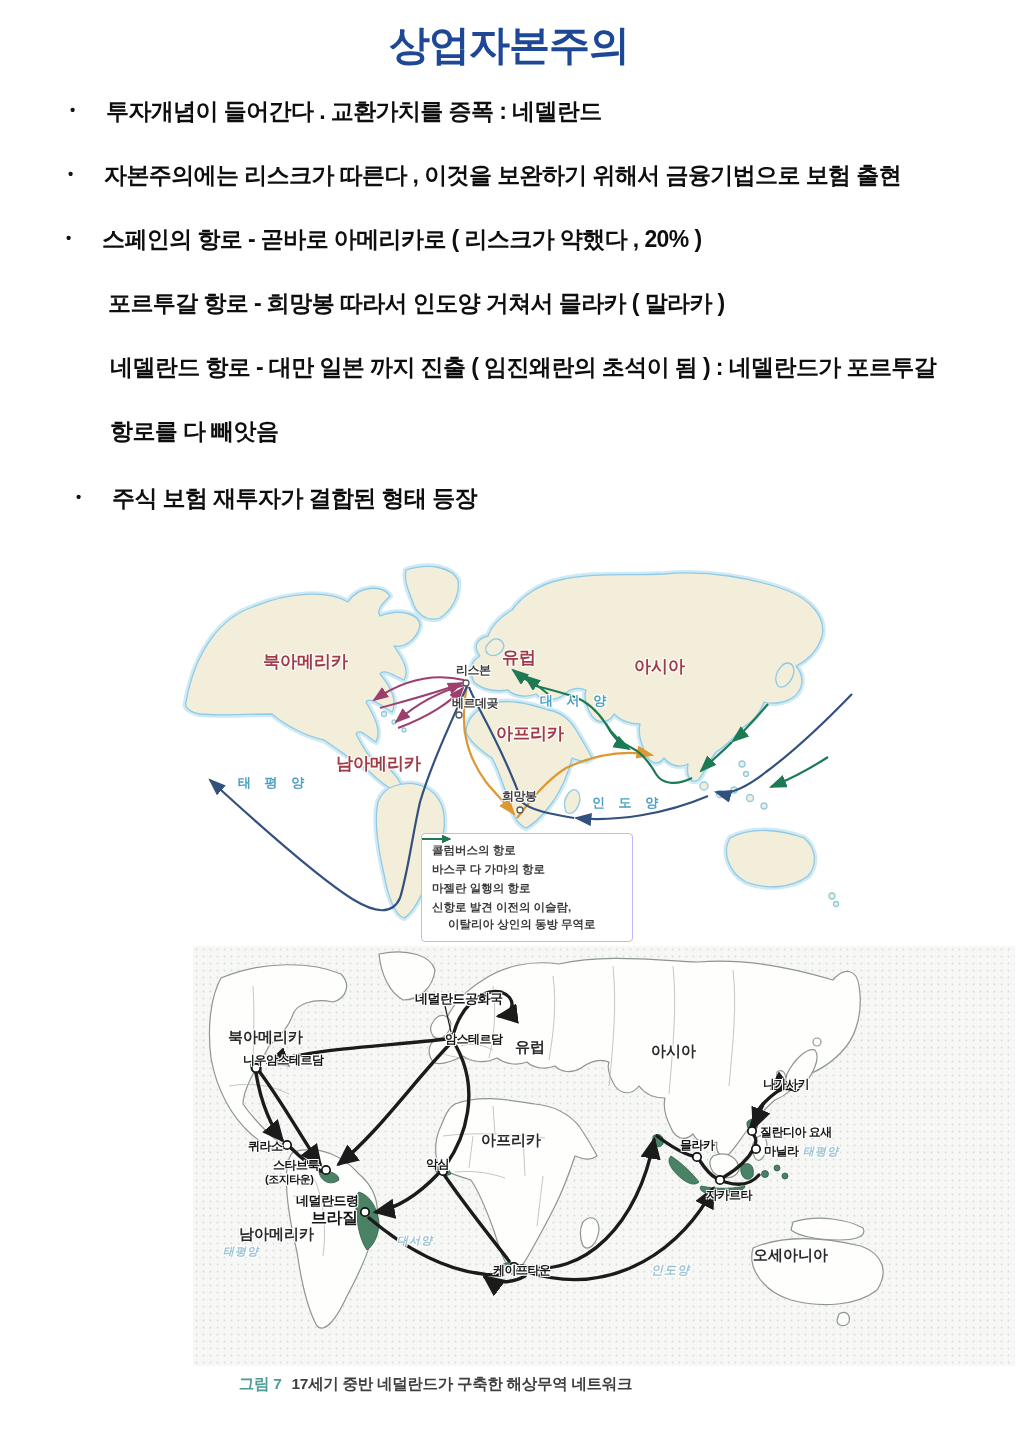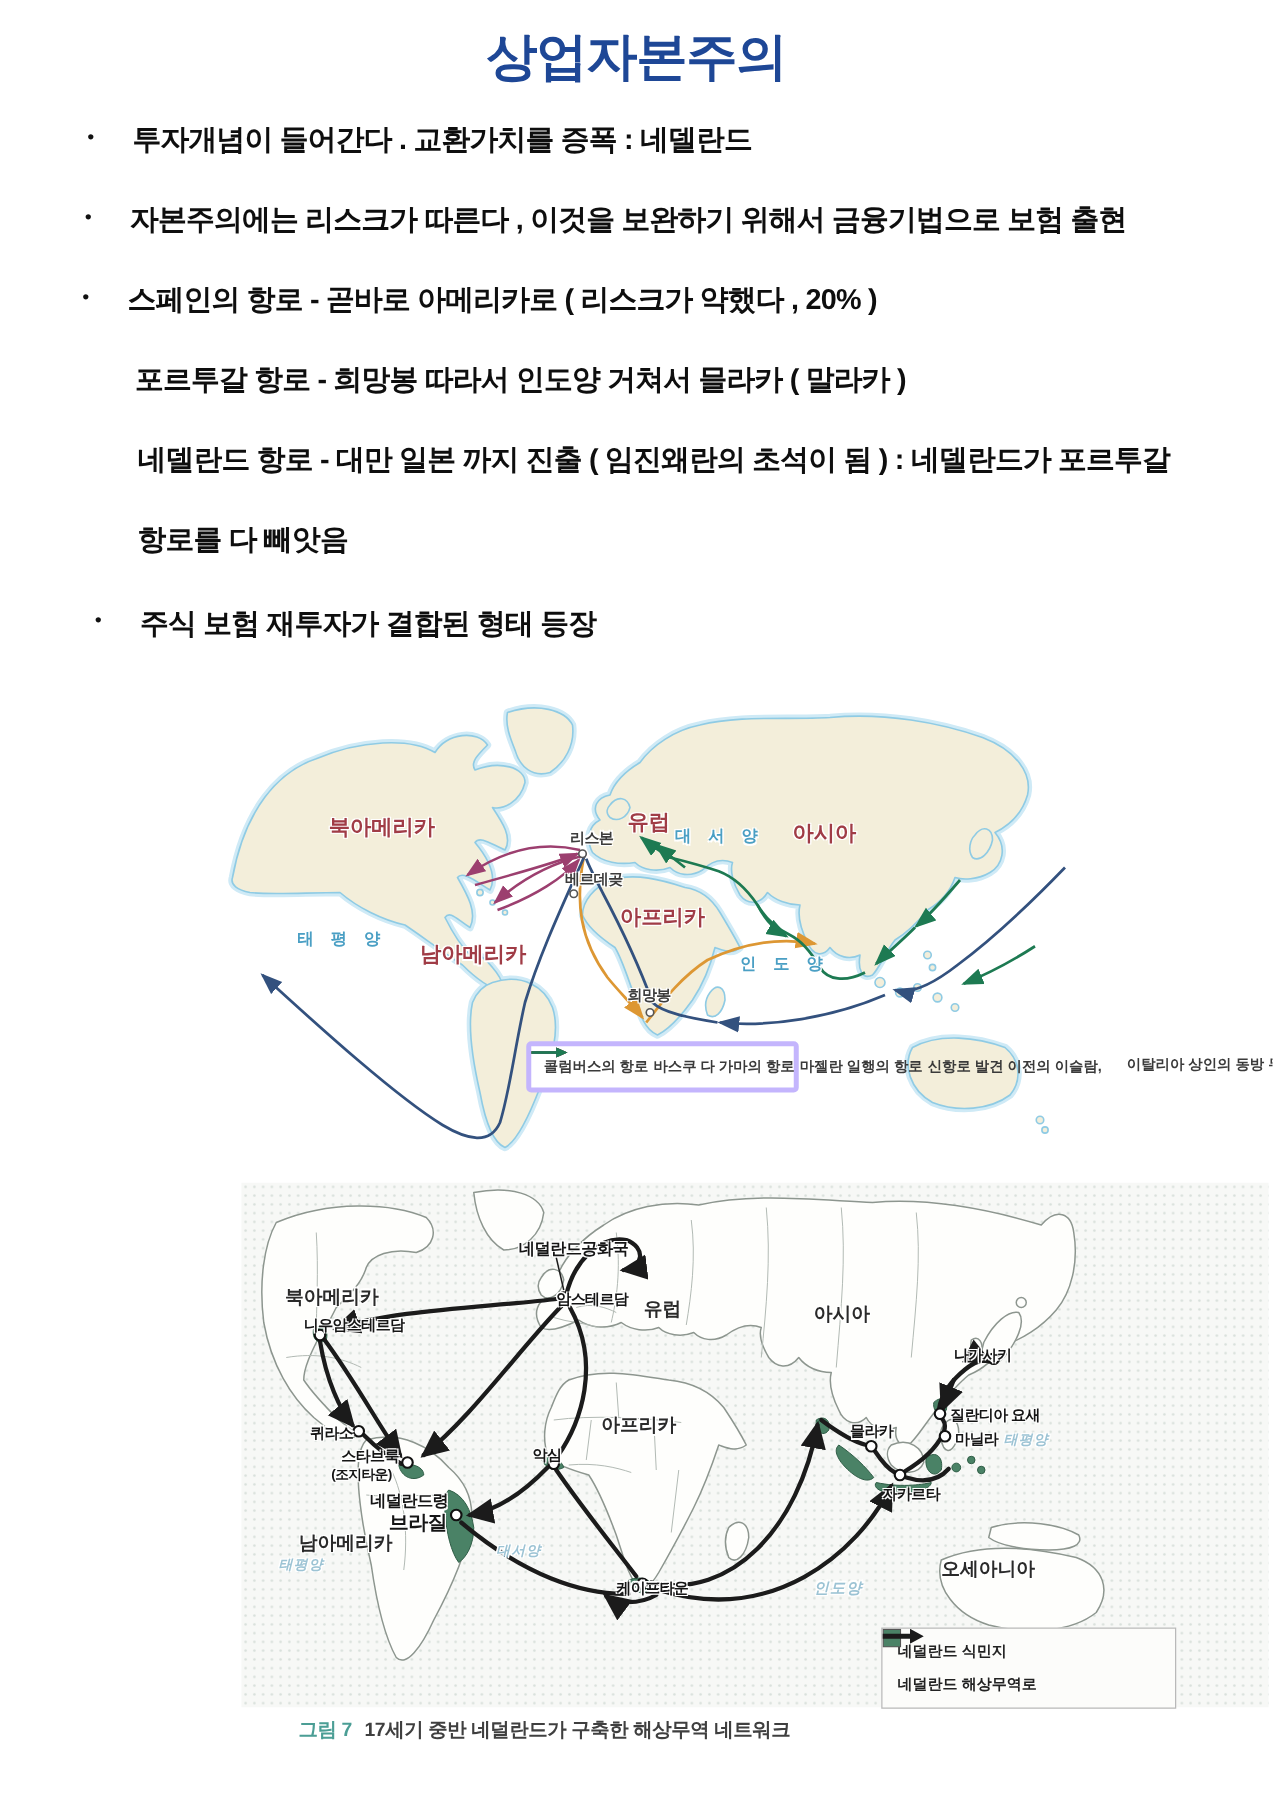--- a/index.html
+++ b/index.html
@@ -17,30 +17,30 @@
     position:absolute;display:flex;align-items:flex-start;
     font-size:23px;font-weight:700;color:#0e0e0e;white-space:nowrap;letter-spacing:-0.6px;
   }
   .note .b{width:36px;font-size:15px;padding-top:5px;color:#111;}
   
   .map{position:absolute;}
   .map svg{position:absolute;left:0;top:0;}
   .map-label{position:absolute;white-space:nowrap;
     text-shadow:-1px -1px 0 #fff,1px -1px 0 #fff,-1px 1px 0 #fff,1px 1px 0 #fff;}
   .m1-region{font-size:17px;font-weight:800;color:#a03c46;letter-spacing:0px;}
-  .m1-ocean{font-size:13px;font-weight:600;color:#4a9fc4;letter-spacing:5px;}
+  .m1-ocean{font-size:13px;font-weight:600;color:#4a9fc4;letter-spacing:5px;margin-top:32px;}
   .m1-city{font-size:12px;font-weight:600;color:#3c3c3c;letter-spacing:-0.5px;text-align:center;}
   .m2-region{font-size:15px;font-weight:800;color:#2a2a2a;}
   .m2-port{font-size:12px;font-weight:800;color:#151515;letter-spacing:-0.5px;text-align:right;}
   .m2-ocean{font-size:11px;font-weight:700;color:#9cc3d4;font-style:italic;letter-spacing:1px;}
   
   .legend1{
     position:absolute;left:253px;top:281px;width:190px;background:#ffffff;
-    border:4px solid #c4b5fd;border-radius:4px;padding:9px 10px;
-    display:flex;flex-direction:row;gap:4px;font-size:11.5px;font-weight:600;color:#3a3a3a;
+    border:1px solid #c4b5fd;border-radius:4px;padding:9px 10px;
+    display:flex;flex-direction:column;gap:4px;font-size:11.5px;font-weight:600;color:#3a3a3a;
   }
   .legend1 .row{display:flex;align-items:center;gap:8px;white-space:nowrap;}
   .legend1 .row2{margin-left:16px;margin-top:-2px;white-space:nowrap;}
   .legend2{
     position:absolute;left:512px;top:356px;width:210px;background:#fcfcfa;
     border:1px solid #b9b9b9;padding:10px 12px;display:flex;flex-direction:column;gap:9px;
     font-size:12px;font-weight:700;color:#222;
   }
   .legend2 .row{display:flex;align-items:center;gap:10px;white-space:nowrap;}
   
@@ -331,31 +331,17 @@
   <span class="map-label m2-port" style="left:118px;top:262px;font-size:16px">브라질</span>
   <span class="map-label m2-port" style="left:233px;top:210px">악심</span>
   <span class="map-label m2-region" style="left:288px;top:185px">아프리카</span>
   <span class="map-label m2-region" style="left:46px;top:279px">남아메리카</span>
   <span class="map-label m2-ocean" style="left:30px;top:298px">태평양</span>
   <span class="map-label m2-ocean" style="left:204px;top:287px">대서양</span>
   <span class="map-label m2-port" style="left:300px;top:316px">케이프타운</span>
   <span class="map-label m2-ocean" style="left:458px;top:316px;font-size:12px">인도양</span>
   <span class="map-label m2-region" style="left:560px;top:300px">오세아니아</span>
 
-  <div class="legend2">
-    <div class="row">
-      <svg width="15" height="15" viewBox="0 0 15 15">
-          <rect x="0.5" y="0.5" width="14" height="14" stroke="#555" fill="#4a8266"></rect>
-        </svg>
-      <span>네덜란드 식민지</span>
-    </div>
-    <div class="row">
-      <svg width="34" height="12" viewBox="0 0 34 12">
-          <path d="M0,4 L22,4 L22,0 L33,6 L22,12 L22,8 L0,8 Z" fill="#1b1b1b"></path>
-        </svg>
-      <span>네덜란드 해상무역로</span>
-    </div>
-  </div>
 </div>
 
 <div class="caption">
   <span class="pfx">그림 7</span><span>17세기 중반 네덜란드가 구축한 해상무역 네트워크</span>
 </div>
 
 </body></html>

